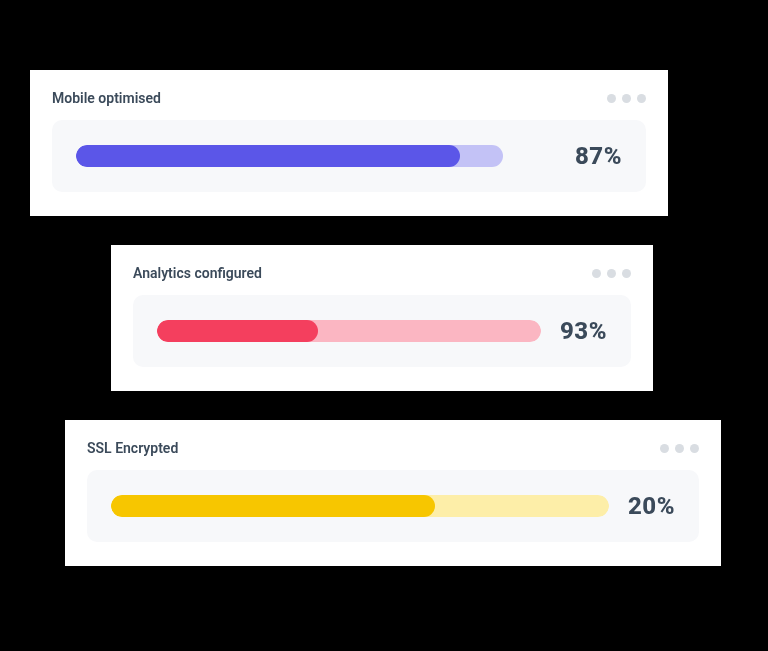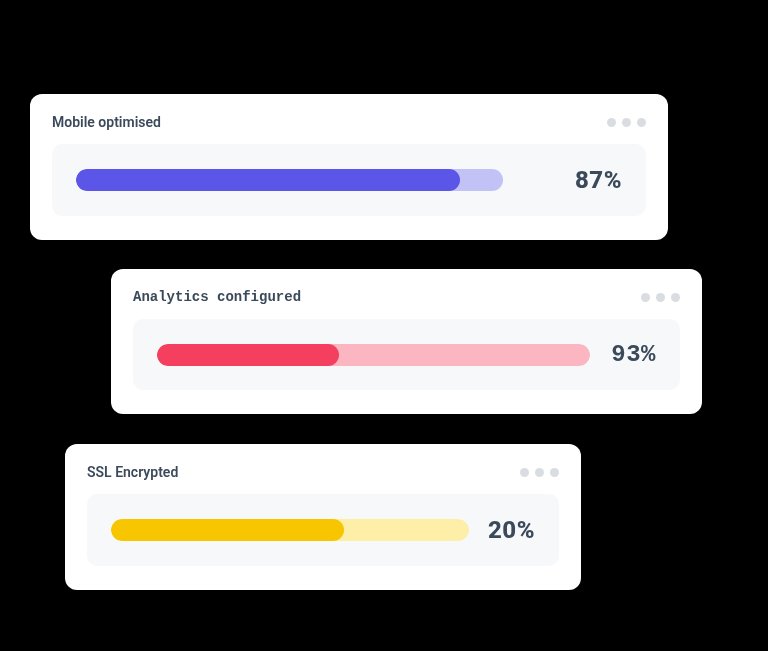--- a/index.html
+++ b/index.html
@@ -11,24 +11,23 @@
       font-family: -apple-system, BlinkMacSystemFont, "Segoe UI", Roboto, Helvetica, Arial, sans-serif;
       width: 768px;
       height: 651px;
       background: #000;
       position: relative;
       overflow: hidden;
     }
     .card {
       position: absolute;
       background: #fff;
-      border-radius: 12px;
+      border-radius: 0;
       box-shadow: 0 20px 40px rgba(0,0,0,0.35);
       padding: 20px 22px 24px 22px;
-      margin-top: 24px;
     }
     .card-header {
       display: flex;
       justify-content: space-between;
       align-items: center;
       margin-bottom: 14px;
     }
     .card-title {
       font-size: 14px;
       font-weight: 600;
@@ -83,27 +82,26 @@
     }
     
     #card-0 {
       left: 30px;
       top: 70px;
       width: 638px;
     }
     #card-1 {
       left: 111px;
       top: 245px;
-      width: 591px;
-      font-family: Liberation Mono, monospace;
+      width: 542px;
     }
     #card-2 {
       left: 65px;
       top: 420px;
-      width: 516px;
+      width: 656px;
     }
   </style>
 </head>
 <body>
 
 <div class="card" id="card-0">
   <div class="card-header">
     <div class="card-title">Mobile optimised</div>
     <div class="dots">
       <span class="dot"></span>

